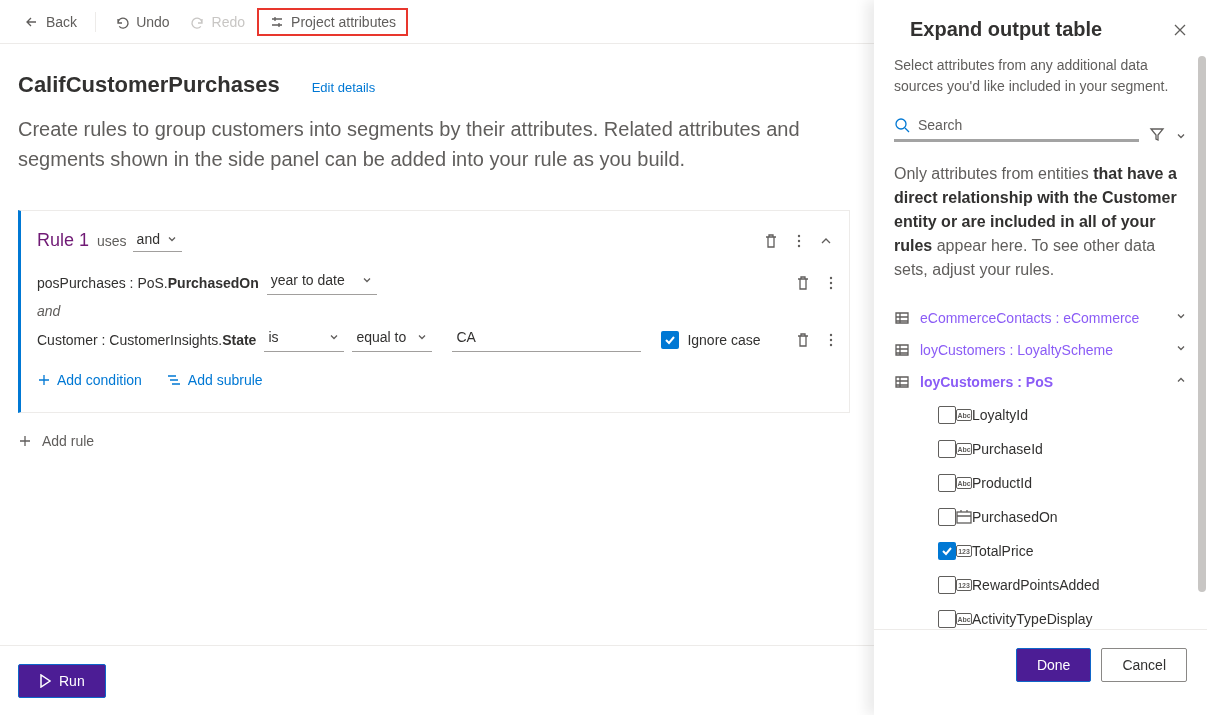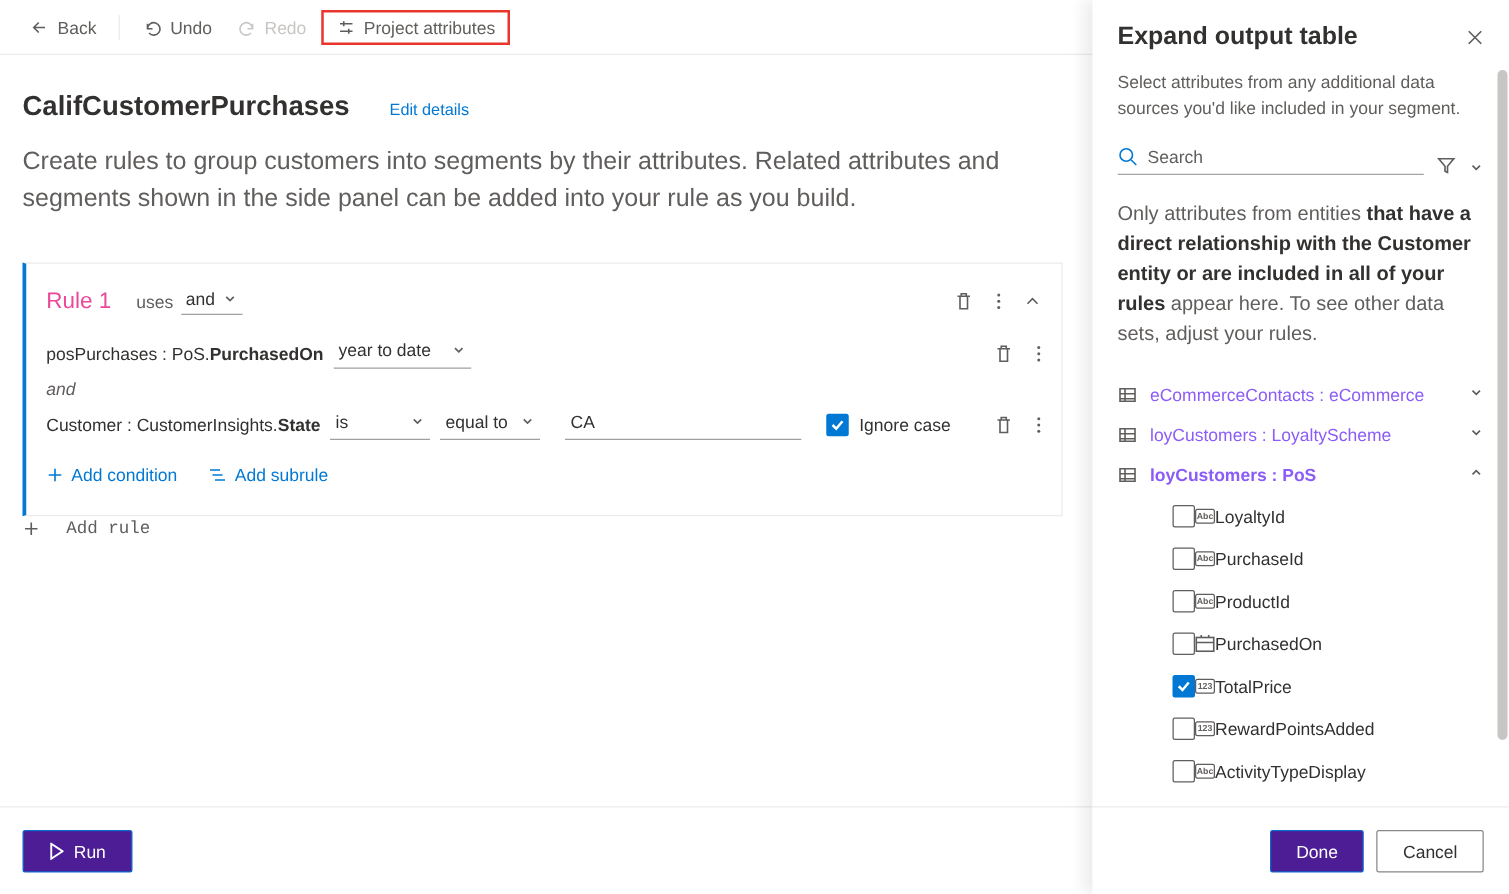--- a/index.html
+++ b/index.html
@@ -54,21 +54,21 @@
   .seg-desc { color: #605e5c; font-size: 20px; line-height: 1.5; margin-bottom: 36px; max-width: 830px; }
   .rule-card {
     border: 1px solid #edebe9;
     border-left: 3px solid #0078d4;
     padding: 18px 16px 18px 16px;
     width: 832px;
     position: relative;
     background:#fff;
   }
   .rule-header { display: flex; align-items: center; margin-bottom: 18px; }
-  .rule-title { font-size: 18px; color: #ec4899; margin-right: 20px; }
+  .rule-title { font-size: 18px; color: #701a75; margin-right: 8px; }
   .rule-uses { color: #605e5c; margin-right:6px;}
   .dropdown-inline {
     display: inline-flex; align-items: center; gap: 6px;
     border-bottom: 1px solid #a19f9d; padding: 2px 4px 4px 4px;
     color: #323130; cursor: pointer; min-width: 48px;
   }
   .rule-header-actions { margin-left: auto; display:flex; align-items:center; gap:18px; color:#605e5c; }
   .cond-row { display:flex; align-items:center; flex-wrap:wrap; gap:8px; margin-bottom:8px; }
   .cond-label { color:#323130; }
   .cond-label .bold { font-weight:600; }
@@ -88,67 +88,67 @@
     border-radius:2px;cursor:pointer;
   }
   .checkbox.checked { background:#0078d4; color:#fff; }
   .checkbox.unchecked { border:1px solid #605e5c; background:#fff; }
   .ignore-case { display:inline-flex; align-items:center; gap:8px; margin-left:12px; }
   .link-btn {
     display:inline-flex; align-items:center; gap:6px;
     color:#0078d4; cursor:pointer; font-size:14px; padding:6px 0;
   }
   .rule-footer { margin-top:14px; display:flex; gap:24px; }
-  .add-rule { margin-top:2px; display:flex; align-items:center; gap:21px; color:#605e5c; cursor:pointer;font-family:Liberation Mono, monospace; }
+  .add-rule { margin-top:20px; display:flex; align-items:center; gap:10px; color:#605e5c; cursor:pointer; }
   .bottom-bar {
     position:absolute; bottom:0; left:0; right:0; height:70px;
     border-top:1px solid #edebe9; display:flex; align-items:center;
     padding:0 18px; gap:10px; background:#fff;
   }
   .btn {
     display:inline-flex; align-items:center; gap:8px;
     border:1px solid #8a8886; background:#fff; color:#323130;
     padding:8px 20px; font-size:14px; cursor:pointer; border-radius:2px;
   }
   .btn-primary { background:#4c1d95; border-color:#0f66c9; color:#fff; }
   .bottom-right { margin-left:auto; display:flex; gap:10px; }
   
   .panel {
     position:absolute; top:0; right:0; bottom:0; width:333px;
     background:#fff; box-shadow:-8px 0 12px rgba(0,0,0,0.08);
     padding:18px 0 70px 20px; overflow:hidden;
     display:flex;flex-direction:column;
   }
   .panel-scroll { flex:1; overflow-y:auto; padding-right:20px; }
-  .panel-title { font-size:20px; font-weight:600; margin-bottom:14px; color:#323130; display:flex; align-items:center;}
+  .panel-title { font-size:20px; font-weight:600; margin-bottom:14px; color:#323130; display:flex; align-items:center;margin-left:16px;}
   .panel-close { margin-left:auto; cursor:pointer; color:#605e5c; }
   .panel-desc { color:#605e5c; font-size:14px; line-height:1.5; margin-bottom:20px; }
   .search-row { display:flex; align-items:flex-end; gap:10px; margin-bottom:20px; }
   .search-wrap {
     flex:1; display:flex; align-items:flex-end; gap:8px;
-    border-bottom:1px solid #a3a3a3; padding-bottom:6px; color:#0078d4;
+    border-bottom:3px solid #a3a3a3; padding-bottom:6px; color:#0078d4;
   }
   .search-wrap input {
     border:none; outline:none; font-size:14px; color:#323130; flex:1;
   }
   .search-wrap input::placeholder { color:#605e5c; }
   .note { font-size:16px; color:#605e5c; line-height:1.5; margin-bottom:20px; }
   .note b { font-weight:600; color:#323130; }
   .entity-row {
     display:flex; align-items:flex-start; gap:10px; padding:8px 0; cursor:pointer;
     color:#8b5cf6;
   }
   .entity-row.expanded { font-weight:600; }
   .entity-row .chev { margin-left:auto; color:#605e5c; }
   .attr-row {
     display:flex; align-items:center; padding:8px 0 8px 44px;
     color:#323130; cursor:pointer;
   }
   .panel-bottom {
-    position:absolute; bottom:0; left:0; right:0; height:70px;
+    position:absolute; bottom:16px; left:0; right:0; height:70px;
     border-top:1px solid #edebe9; display:flex; align-items:center;
     justify-content:flex-end; gap:10px; padding:0 20px; background:#fff;
   }
   
   .outer-scroll {
     position:absolute; top:0; right:0; bottom:70px; width:10px; background:transparent;
   }
   .outer-thumb {
     position:absolute; top:56px; right:1px; width:8px; height:536px;
     background:#c8c6c4; border-radius:4px;

